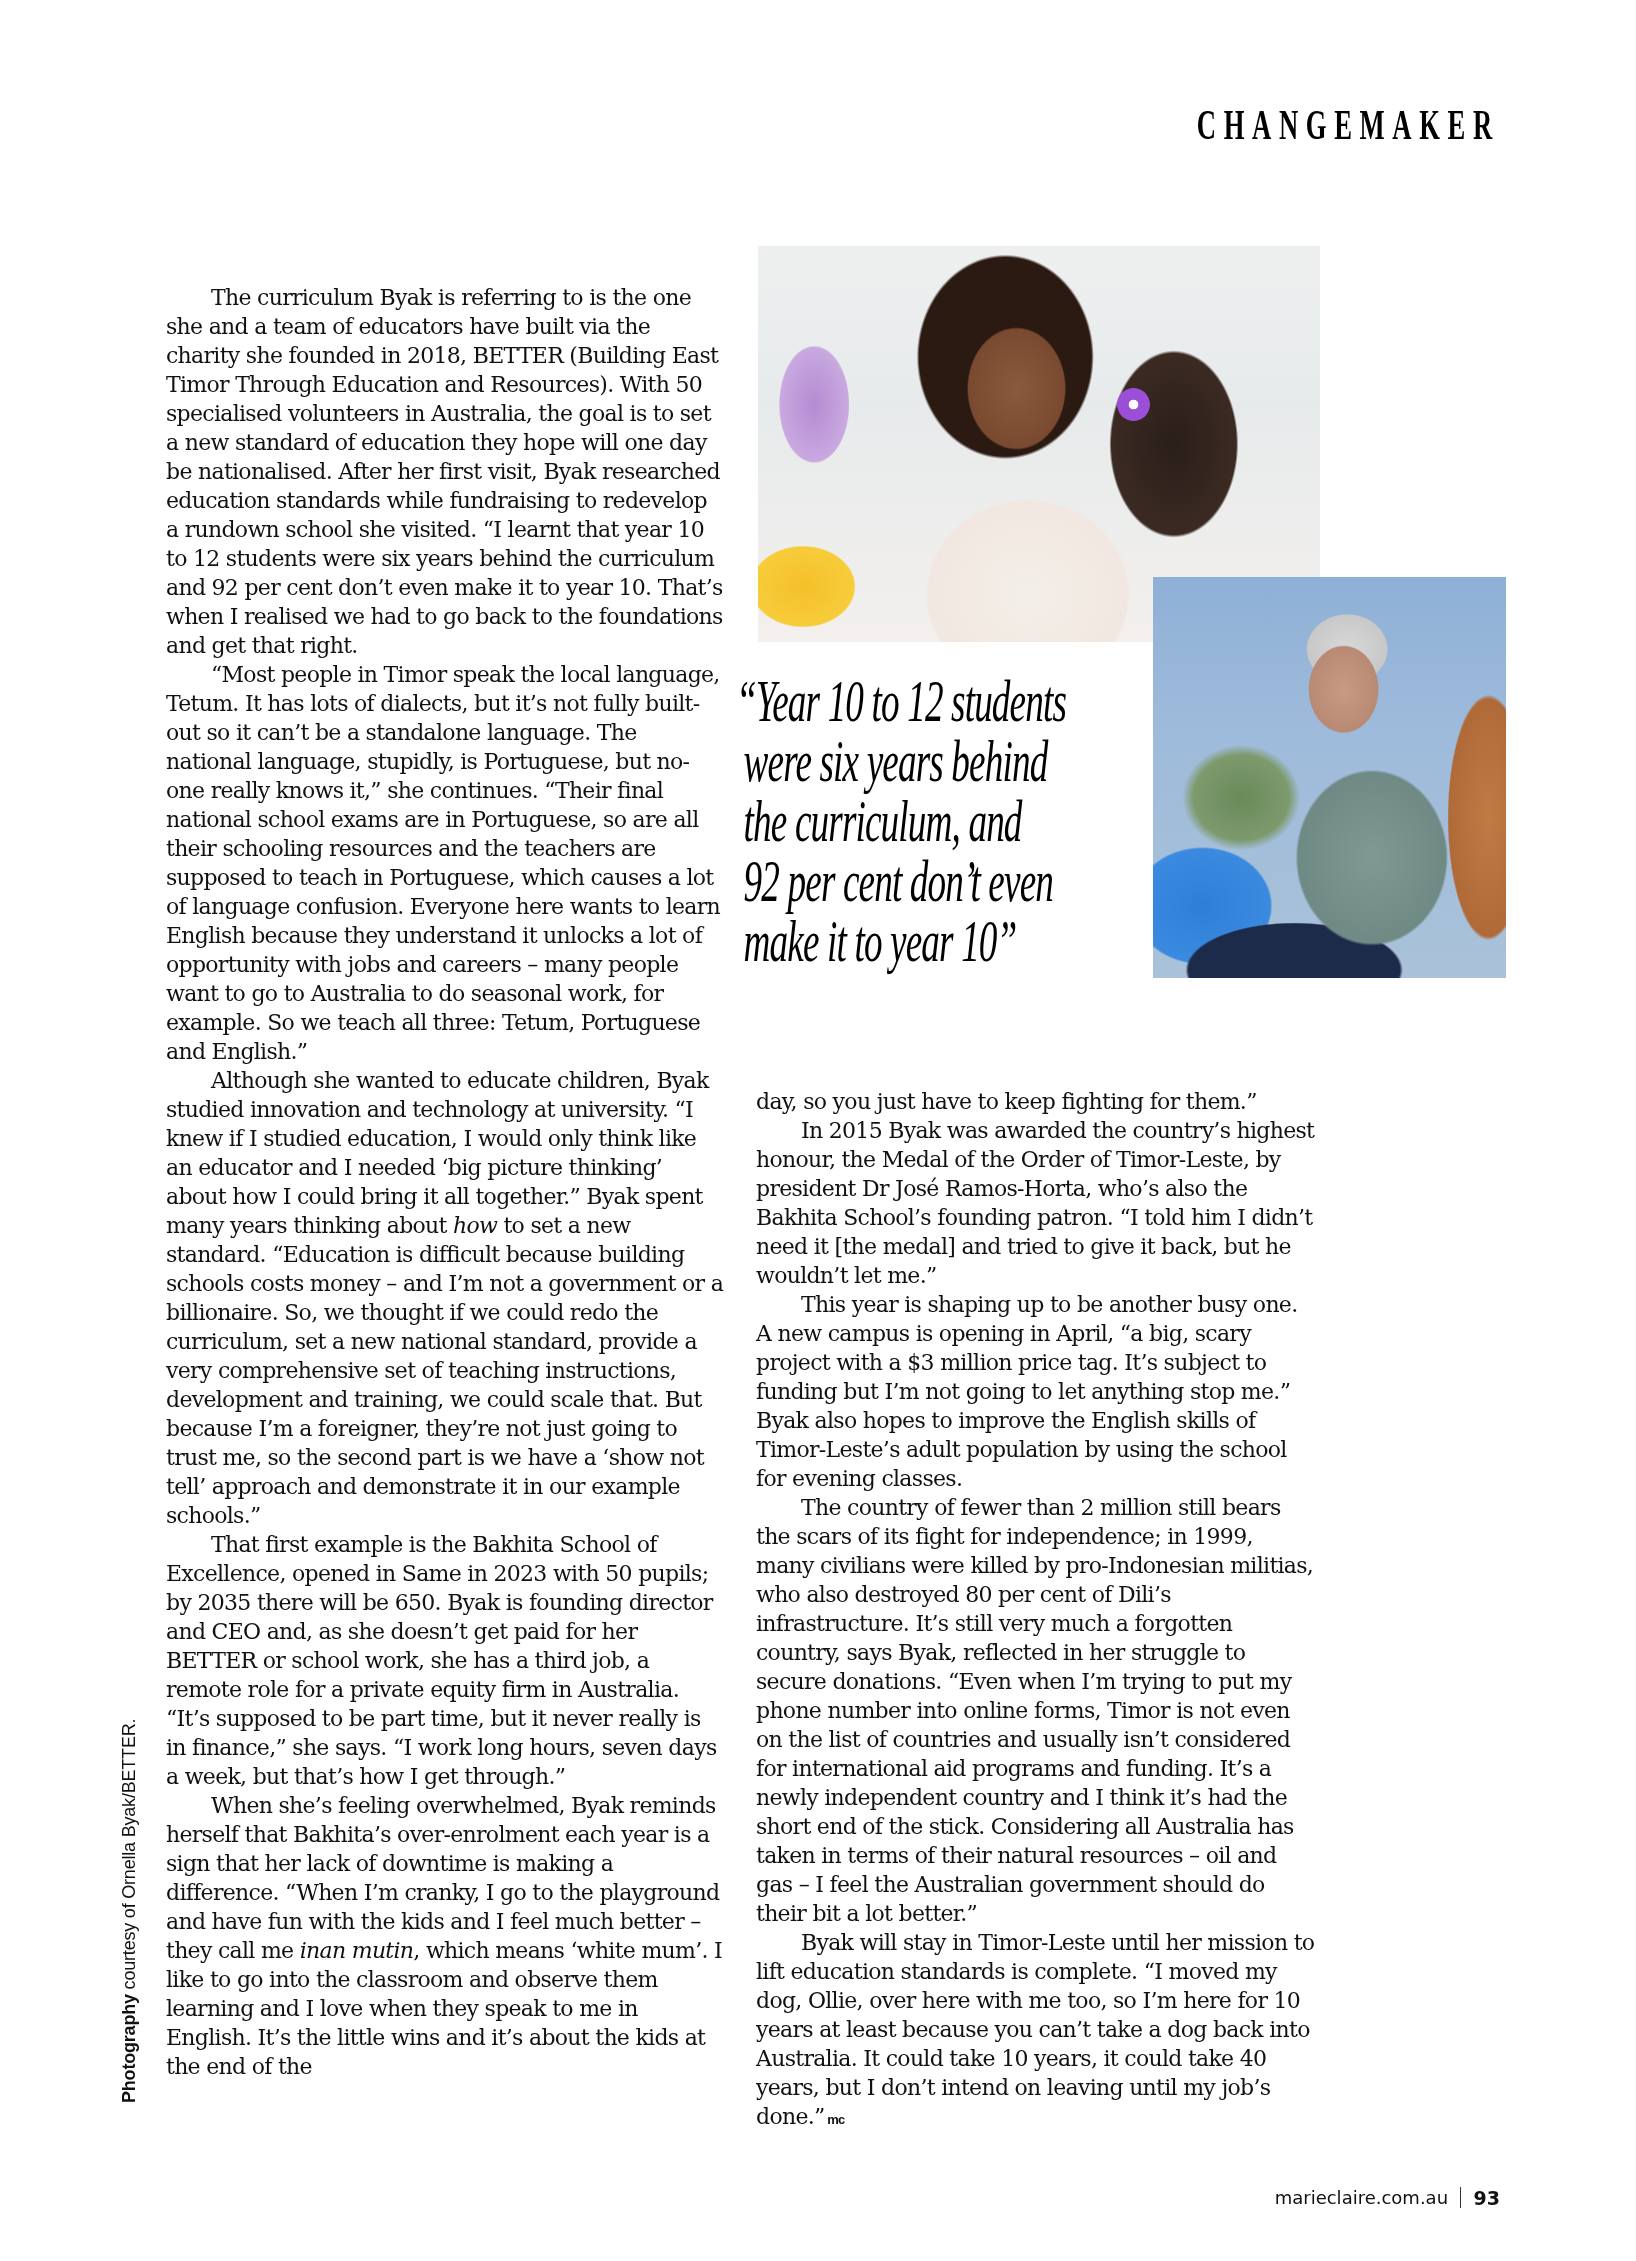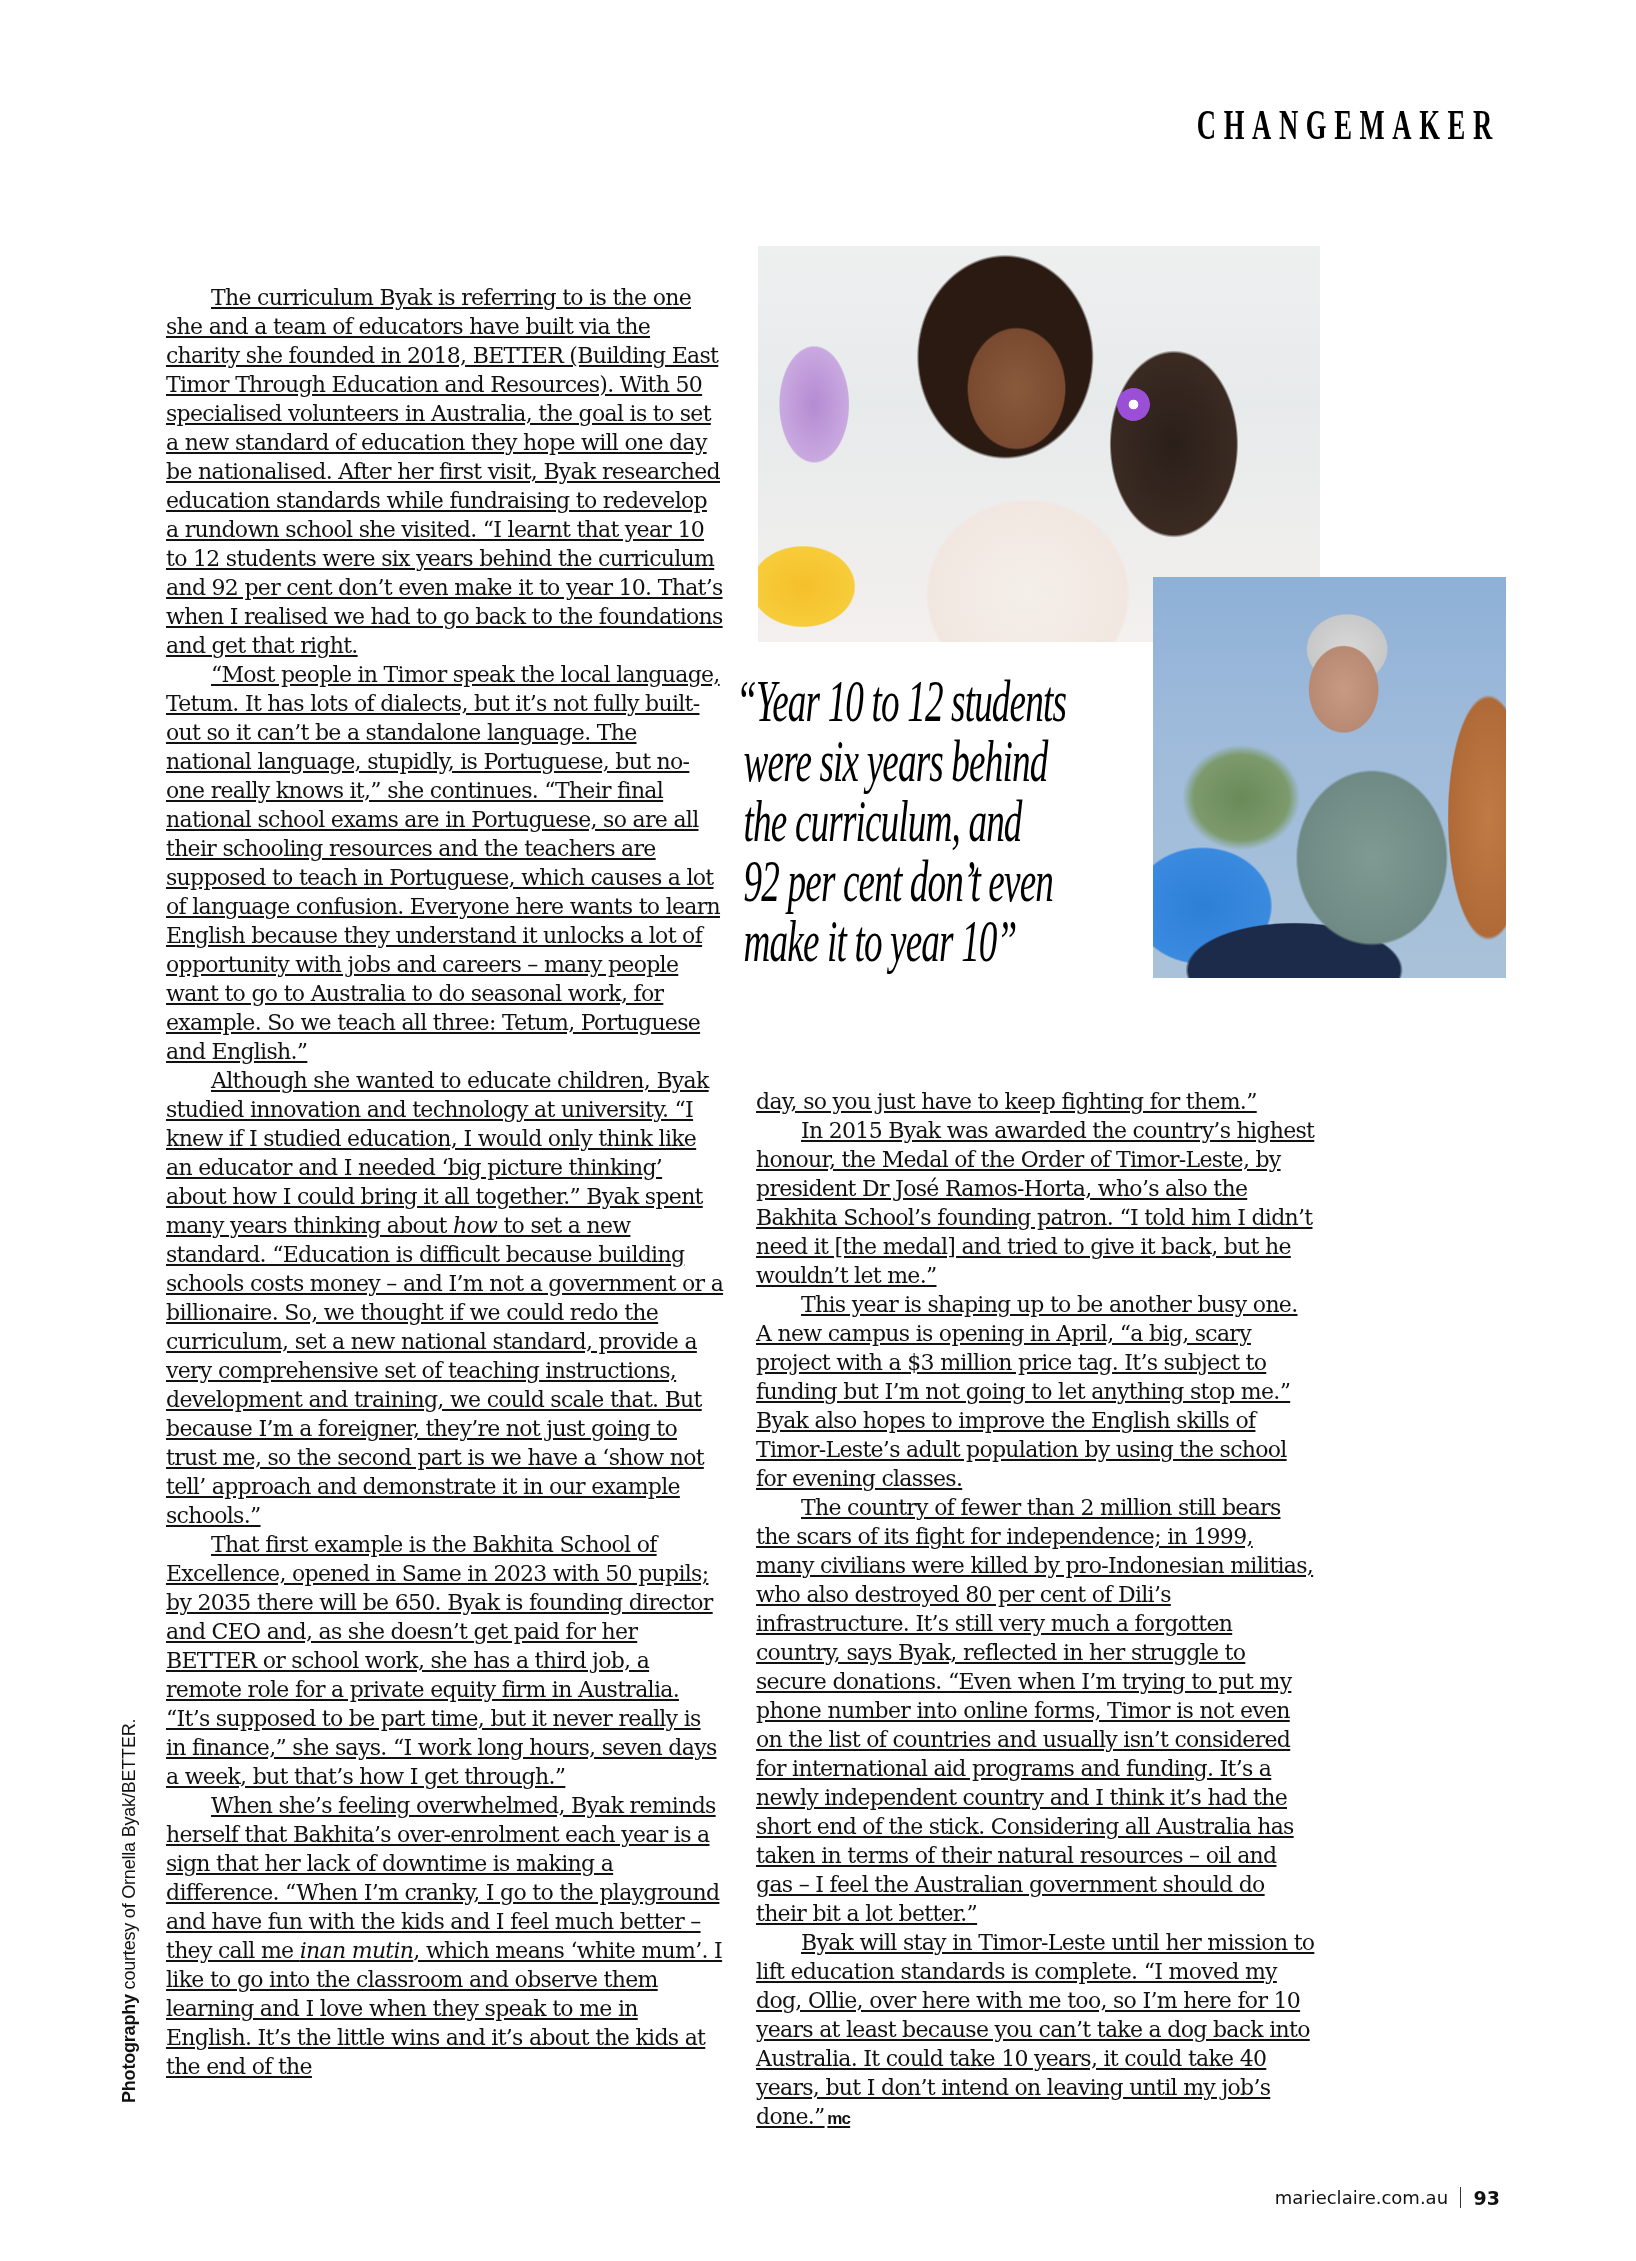--- a/index.html
+++ b/index.html
@@ -6,21 +6,21 @@
   body { width: 1637px; height: 2261px; position: relative; overflow: hidden; font-family: "DejaVu Serif", serif; color: #111; }
 
   .section-label {
     position: absolute; top: 103px; right: 137px;
     font-family: "Liberation Serif", serif; font-size: 43px; font-weight: bold;
     letter-spacing: 12.3px; color: #000; transform: scaleX(0.62); transform-origin: right top;
     line-height: 1; margin: 0;
   }
 
   .col { position: absolute; font-family: "DejaVu Serif", serif; font-size: 22px; line-height: 29px; color: #111; letter-spacing: -0.7px; }
-  .col p { margin: 0; white-space: pre-line; text-decoration: underline; }
+  .col p { margin: 0; white-space: pre-line; }
   .col p.indent { text-indent: 45px; }
   .col-left { left: 166px; top: 283px; width: 558px; }
   .col-right { left: 756px; top: 1087px; width: 560px; }
   em { font-style: italic; }
 
   .photo { position: absolute; overflow: hidden; }
   .photo-girl {
     left: 758px; top: 246px; width: 562px; height: 396px;
     background:
       radial-gradient(ellipse 80px 99px at 46% 36%, #8a5a3c 0%, #7a4a30 60%, transparent 62%),
@@ -56,21 +56,21 @@
   .pull-quote .ql.first { padding-left: 0; }
 
   .credit {
     position: absolute; left: 119px; top: 2103px;
     transform: rotate(-90deg); transform-origin: left top;
     font-family: "Liberation Sans", sans-serif; font-size: 18px; color: #111; white-space: nowrap;
     letter-spacing: -0.2px;
   }
   .credit b { font-weight: bold; }
 
-  .mc-mark { font-family: "Liberation Sans", sans-serif; font-weight: bold; font-size: 17px; letter-spacing: -0.9px; margin-left: 2.8px; }
+  .mc-mark { font-family: "Liberation Sans", sans-serif; font-weight: bold; font-size: 13px; letter-spacing: -0.9px; margin-left: 2.8px; }
 
   .footer { position: absolute; right: 137px; top: 2187px; font-family: "DejaVu Sans", sans-serif; font-size: 18px; color: #111; display: flex; align-items: flex-start; }
   .footer .divider { display:inline-block; width: 0.9px; height: 21px; background: #333; margin: 0 12.3px; }
   .footer .page-num { font-weight: bold; font-size: 19px; }
 </style>
 </head>
 <body>
 
 <h1 class="section-label">CHANGEMAKER</h1>
 

